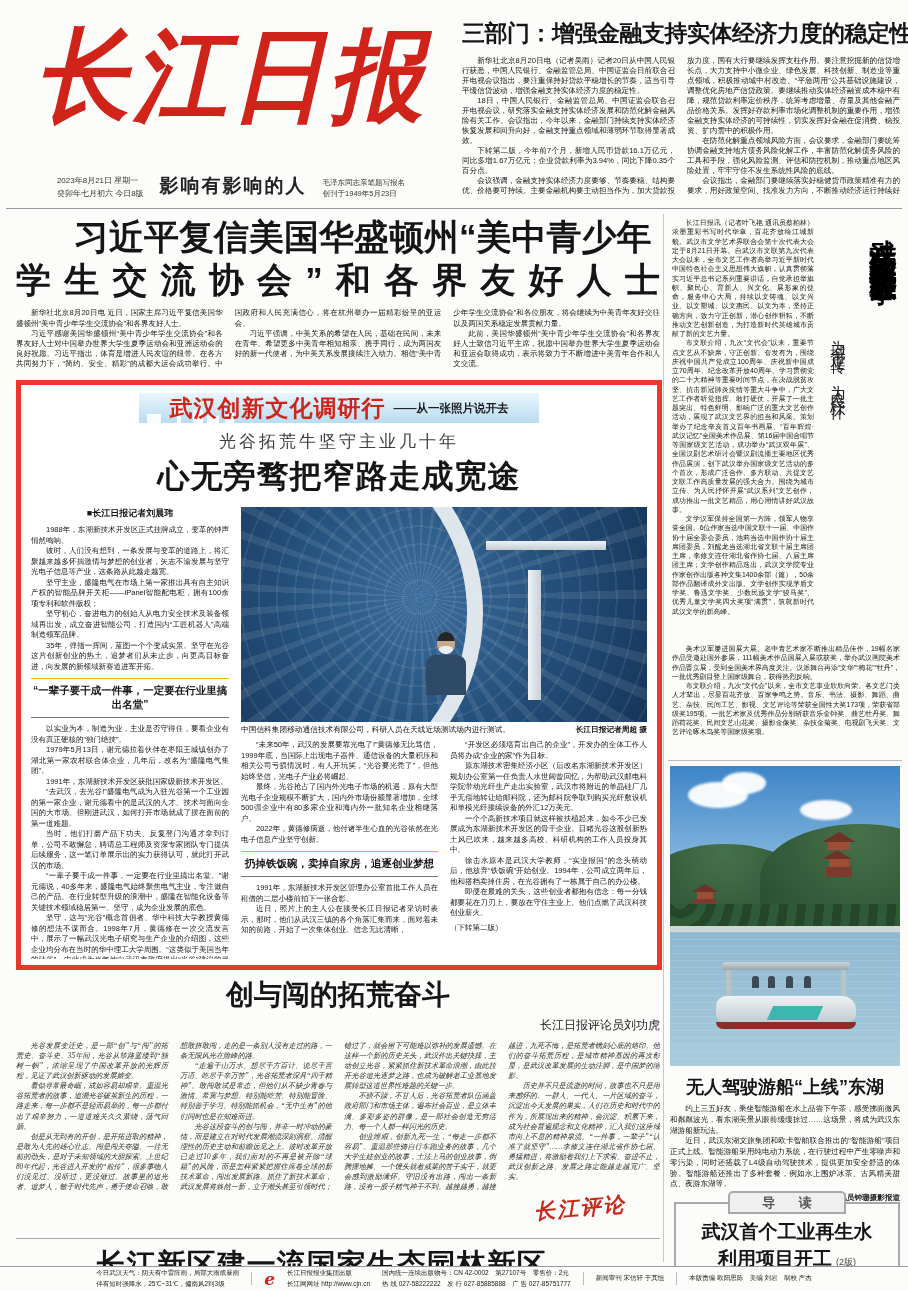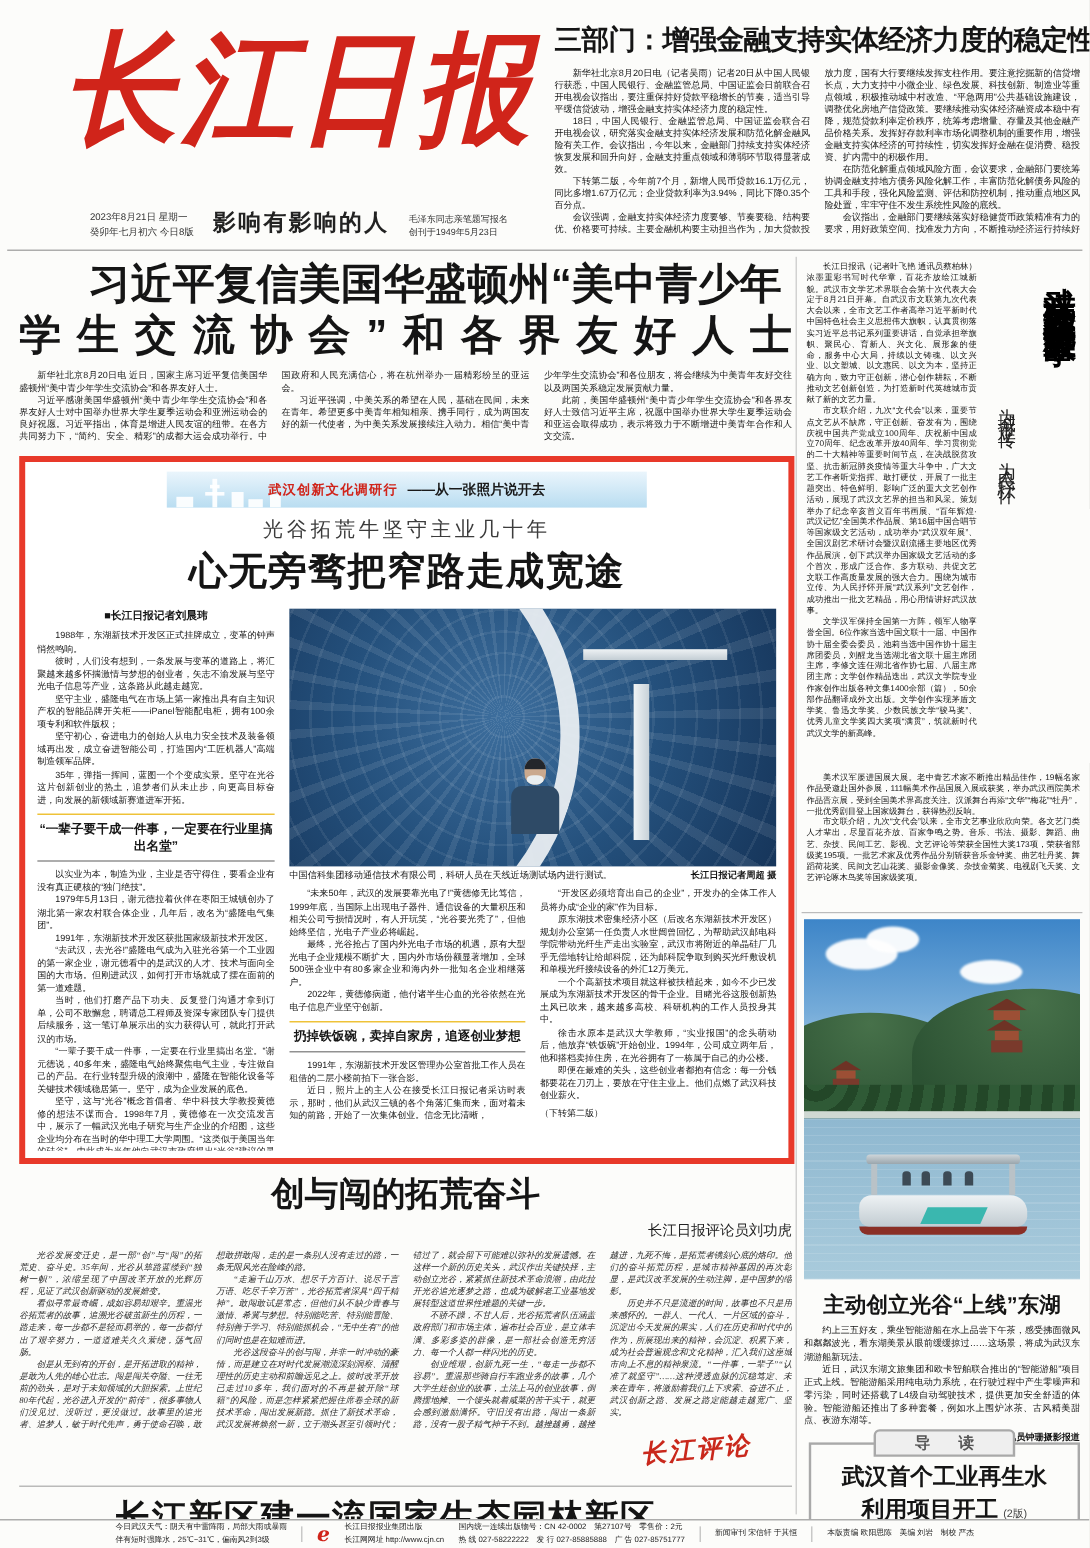--- a/index.html
+++ b/index.html
@@ -60,21 +60,21 @@
           background:#efefef;border:2px solid #a9a9a9;border-radius:5px 5px 0 0;display:flex;align-items:center;
           justify-content:center;font-size:13px;font-weight:bold;color:#555;letter-spacing:10px;padding-left:10px;box-sizing:border-box;}
   .dd-title{font-size:19px;font-weight:900;text-align:center;margin-top:15px;line-height:1.4;}
   .dd-ref{font-size:9px;font-weight:normal;color:#444;margin-left:4px;}
   
   .feature{border:5px solid #e8392a;background:#fff;padding:8px 10px;box-sizing:border-box;}
   .f-banner{width:400px;height:30px;margin:0 auto;background:linear-gradient(180deg,#eaf5fc,#b9ddf1);
             display:flex;align-items:center;justify-content:center;gap:8px;position:relative;overflow:hidden;}
   .sky{position:absolute;left:8px;bottom:0;width:96px;height:26px;}
   .sky div{position:absolute;background:#fff;opacity:.92;}
-  .f-bt{color:#d0241a;font-weight:900;font-size:11px;letter-spacing:1px;z-index:1;}
+  .f-bt{color:#d0241a;font-weight:900;font-size:23px;letter-spacing:1px;z-index:1;}
   .f-bs{color:#1a1a1a;font-weight:bold;font-size:11.5px;z-index:1;}
   .f-kicker{text-align:center;font-size:17px;color:#3c3c3c;margin-top:7px;letter-spacing:3px;}
   .f-head{text-align:center;font-size:32px;font-weight:900;margin:2px 0 8px;letter-spacing:1px;}
   .f-cols{display:flex;gap:12px;height:452px;overflow:hidden;}
   .f-c1{width:198px;flex:none;overflow:hidden;}
   .f-byline{text-align:center;font-weight:bold;font-size:9px;margin-bottom:5px;text-indent:0;}
   .f-text p{font-size:7.5px;line-height:1.4;text-align:justify;}
   .f-sub{border-top:1px solid #eab308;border-bottom:1px solid #777;text-align:center;font-weight:bold;
          font-size:10.5px;padding:5px 0;margin:6px 0;}
   .f-right{flex:1;display:flex;flex-direction:column;overflow:hidden;}
@@ -111,21 +111,21 @@
           gap:12px;font-size:6.5px;color:#222;background:#fcfcfa;}
   .ft-sep{width:1px;height:13px;background:#bbb;}
   .ft-block{line-height:1.55;text-align:left;}
   .ft-logo{color:#d0241a;font-size:17px;font-weight:900;font-style:italic;font-family:"DejaVu Serif",serif;}
 </style>
 </head>
 <body>
 
 <div class="page">
 
-  <div class="abs" style="left:26px;top:10px;width:446px;height:194px;">
+  <div class="abs" style="left:8px;top:10px;width:446px;height:194px;">
     <div class="m-title">长江日报</div>
     <div class="m-row">
       <div class="m-date">
         <div>2023年8月21日 星期一</div>
         <div>癸卯年七月初六 今日8版</div>
       </div>
       <div class="m-slogan">影响有影响的人</div>
       <div class="m-note">
         <div>毛泽东同志亲笔题写报名</div>
         <div>创刊于1949年5月23日</div>
@@ -210,21 +210,21 @@
         <div class="pax" style="left:36px;"></div>
         <div class="pax" style="left:52px;"></div>
         <div class="pax" style="left:70px;"></div>
         <div class="pax" style="left:88px;"></div>
         <div class="boat-hull">
             <div class="boat-band"></div>
           </div>
         <div class="boat-keel"></div>
       </div>
     </div>
-    <div class="boat-h">主动创立光谷“上线”东湖</div>
+    <div class="boat-h">无人驾驶游船“上线”东湖</div>
     <div class="boat-body">
       <p>约上三五好友，乘坐智能游船在水上品尝下午茶，感受拂面微风和粼粼波光，看东湖美景从眼前缓缓掠过……这场景，将成为武汉东湖游船新玩法。</p>
       <p>近日，武汉东湖文旅集团和欧卡智舶联合推出的“智能游船”项目正式上线。智能游船采用纯电动力系统，在行驶过程中产生零噪声和零污染，同时还搭载了L4级自动驾驶技术，提供更加安全舒适的体验。智能游船还推出了多种套餐，例如水上围炉冰茶、古风精美甜点、夜游东湖等。</p>
     </div>
     <div class="boat-byline">长江日报记者李文婕 通讯员钟珊摄影报道</div>
   </div>
 
   <div class="abs daodu" style="left:674px;top:1202px;width:222px;height:68px;">
     <div class="dd-tab">导 读</div>
     <div class="dd-title">
@@ -311,21 +311,21 @@
     <div class="cm-head">创与闯的拓荒奋斗</div>
     <div class="cm-byline">长江日报评论员刘功虎</div>
     <div class="cm-body">
       <p>光谷发展变迁史，是一部“创”与“闯”的拓荒史、奋斗史。35年间，光谷从筚路蓝缕到“独树一帜”，浓缩呈现了中国改革开放的光辉历程，见证了武汉创新驱动的发展嬗变。</p>
       <p>看似寻常最奇崛，成如容易却艰辛。重温光谷拓荒者的故事，追溯光谷破茧新生的历程，一路走来，每一步都不是轻而易举的，每一步都付出了艰辛努力，一道道难关久久萦绕，荡气回肠。</p>
       <p>创是从无到有的开创，是开拓进取的精神，是敢为人先的雄心壮志。闯是闯关夺隘、一往无前的劲头，是对于未知领域的大胆探索。上世纪80年代起，光谷进入开发的“前传”，很多事物人们没见过、没听过，更没做过。故事里的追光者、追梦人，敏于时代先声，勇于使命召唤，敢想敢拼敢闯，走的是一条别人没有走过的路，一条无限风光在险峰的路。</p>
       <p>“走遍千山万水、想尽千方百计、说尽千言万语、吃尽千辛万苦”，光谷拓荒者深具“四千精神”。敢闯敢试是常态，但他们从不缺少青春与激情、希冀与梦想。特别能吃苦、特别能冒险、特别善于学习、特别能抓机会，“无中生有”的他们同时也是在知难而进。</p>
       <p>光谷这段奋斗的创与闯，并非一时冲动的豪情，而是建立在对时代发展潮流深刻洞察、清醒理性的历史主动和前瞻远见之上。彼时改革开放已走过10多年，我们面对的不再是被开除“球籍”的风险，而是怎样紧紧把握住席卷全球的新技术革命，闯出发展新路。抓住了新技术革命，武汉发展将焕然一新，立于潮头甚至引领时代；错过了，就会留下可能难以弥补的发展遗憾。在这样一个新的历史关头，武汉作出关键抉择，主动创立光谷，紧紧抓住新技术革命浪潮，由此拉开光谷追光逐梦之路，也成为破解老工业基地发展转型这道世界性难题的关键一步。</p>
       <p>不骄不躁，不甘人后，光谷拓荒者队伍涵盖政府部门和市场主体，遍布社会百业，是立体丰满、多彩多姿的群像，是一部社会创造无穷活力、每一个人都一样闪光的历史。</p>
       <p>创业维艰，创新九死一生，“每走一步都不容易”。重温那些骑自行车跑业务的故事，几个大学生娃创业的故事，土法上马的创业故事，倒腾摆地摊、一个馒头就着咸菜的苦干实干，就更会感到激励满怀。守旧没有出路，闯出一条新路，没有一股子精气神干不到。越挫越勇，越挫越进，九死不悔，是拓荒者镌刻心底的烙印。他们的奋斗拓荒历程，是城市精神基因的再次彰显，是武汉改革发展的生动注脚，是中国梦的缩影。</p>
-      <p>历史并不只是流逝的时间，故事也不只是用来感怀的。一群人、一代人、一片区域的奋斗，沉淀出今天发展的果实，人们在历史和时代中的作为，所展现出来的精神，会沉淀、积累下来，成为社会普遍观念和文化精神，汇入我们这座城市向上不息的精神泉流。“一件事，一辈子”“认准了就坚守”……这种浸透血脉的沉稳笃定、未来在青年，将激励着我们上下求索、奋进不止，武汉创新之路、发展之路定能越走越宽广、坚实。</p>
+      <p>历史并不只是流逝的时间，故事也不只是用来感怀的。一群人、一代人、一片区域的奋斗，沉淀出今天发展的果实，人们在历史和时代中的作为，所展现出来的精神，会沉淀、积累下来，成为社会普遍观念和文化精神，汇入我们这座城市向上不息的精神泉流。“一件事，一辈子”“认准了就坚守”……李修文连任湖北省作协七届、勇猛精进，将激励着我们上下求索、奋进不止，武汉创新之路、发展之路定能越走越宽广、坚实。</p>
     </div>
     <div class="cm-sig">长江评论</div>
   </div>
 
   <div class="abs b2-wrap" style="left:16px;top:1238px;width:644px;">
     <span class="b2">长江新区建一流国家生态园林新区</span>
     <span class="b2-ref">(2版)</span>
   </div>
 
   <div class="abs footer" style="left:0;top:1266px;width:908px;height:23px;">

